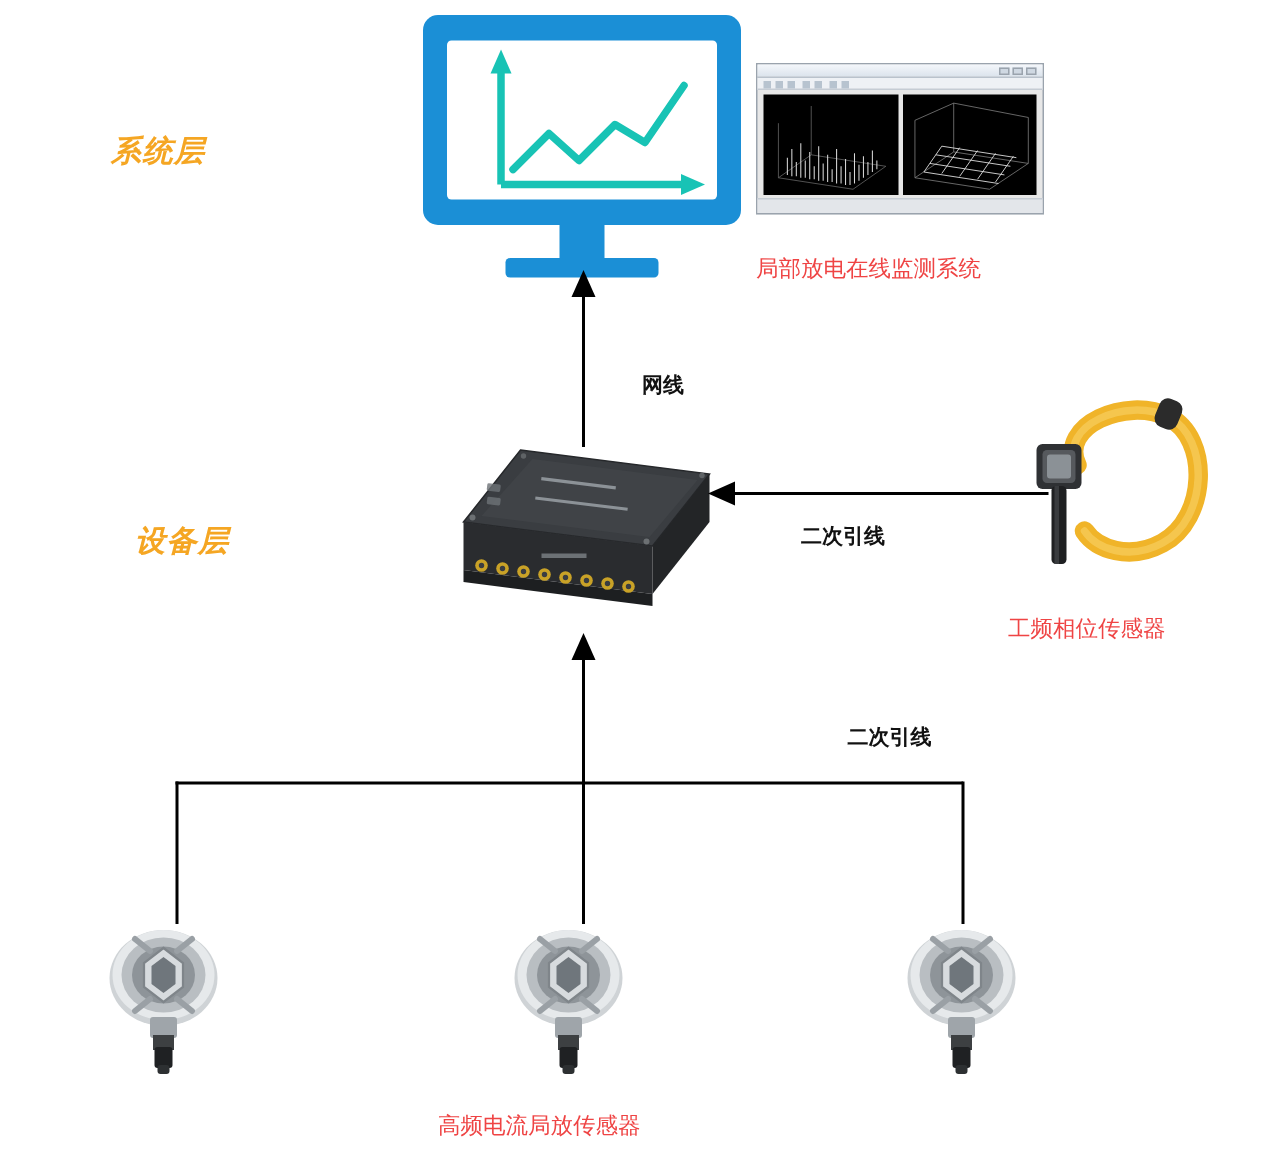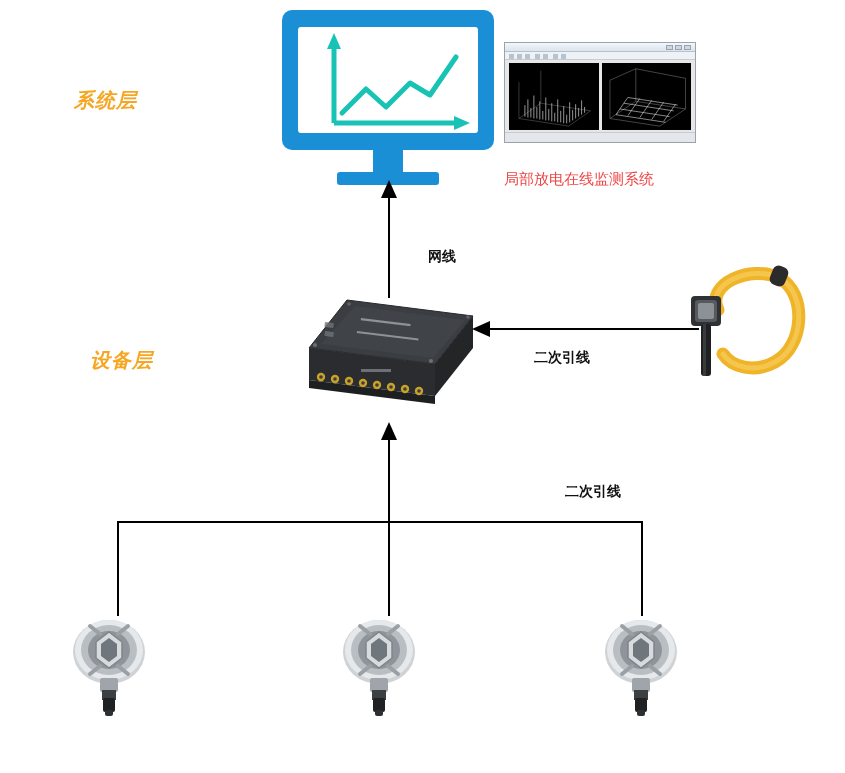--- a/index.html
+++ b/index.html
@@ -346,20 +346,21 @@
       <path d="M35 48 C 22 22, 68 2, 96 16 C 124 30, 122 84, 92 100 C 70 112, 48 104, 40 92" fill="none" stroke="#f0b429" stroke-width="13" stroke-linecap="round"></path>
       <path d="M35 48 C 22 22, 68 2, 96 16 C 124 30, 122 84, 92 100 C 70 112, 48 104, 40 92" fill="none" stroke="#f8cf63" stroke-width="5" stroke-linecap="round" opacity="0.65"></path>
       <rect x="88" y="4" width="16" height="20" rx="6" transform="rotate(22 96 14)" fill="#2b2b2b"></rect>
       <rect x="8" y="34" width="30" height="30" rx="4" fill="#2f3134"></rect>
       <rect x="12" y="38" width="22" height="22" rx="3" fill="#56595d"></rect>
       <rect x="15" y="41" width="16" height="16" rx="2" fill="#8b9196"></rect>
       <rect x="18" y="62" width="10" height="52" rx="3" fill="#1f2022"></rect>
       <rect x="20" y="62" width="3" height="52" fill="#45474a" opacity="0.7"></rect>
     </svg>
   </div>
+  <div class="caption" style="left:672px; top:410px; width:155px;">工频相位传感器</div>
 
   <div class="line line-h" style="left:488px; top:328px; width:211px;"></div>
   <svg class="arrow-head" style="left:472px; top:320px;" width="20" height="18" viewBox="0 0 20 18">
     <polygon points="0,9 18,1 18,17" fill="#000000"></polygon>
   </svg>
   <div class="edge-label" style="left:530px; top:330px;margin-top:18px;">二次引线</div>
 
   <div class="line line-v" style="left:388px; top:440px; height:82px;"></div>
   <svg class="arrow-head" style="left:380px; top:422px;" width="18" height="20" viewBox="0 0 18 20">
     <polygon points="9,0 1,18 17,18" fill="#000000"></polygon>
@@ -420,14 +421,15 @@
       <path d="M48 26 L58 18" stroke="#9aa0a5" stroke-width="4" stroke-linecap="round"></path>
       <path d="M30 58 L20 66" stroke="#9aa0a5" stroke-width="4" stroke-linecap="round"></path>
       <path d="M48 58 L58 66" stroke="#9aa0a5" stroke-width="4" stroke-linecap="round"></path>
       <rect x="30" y="70" width="18" height="14" rx="2" fill="#9fa5aa"></rect>
       <rect x="32" y="82" width="14" height="10" fill="#3d4042"></rect>
       <rect x="33" y="90" width="12" height="14" rx="2" fill="#1f2123"></rect>
       <rect x="35" y="102" width="8" height="6" rx="2" fill="#2d3032"></rect>
     </svg>
   </div>
 
+  <div class="caption" style="left:292px; top:741px; width:192px;">高频电流局放传感器</div>
 
 </div>
 
 </body></html>

